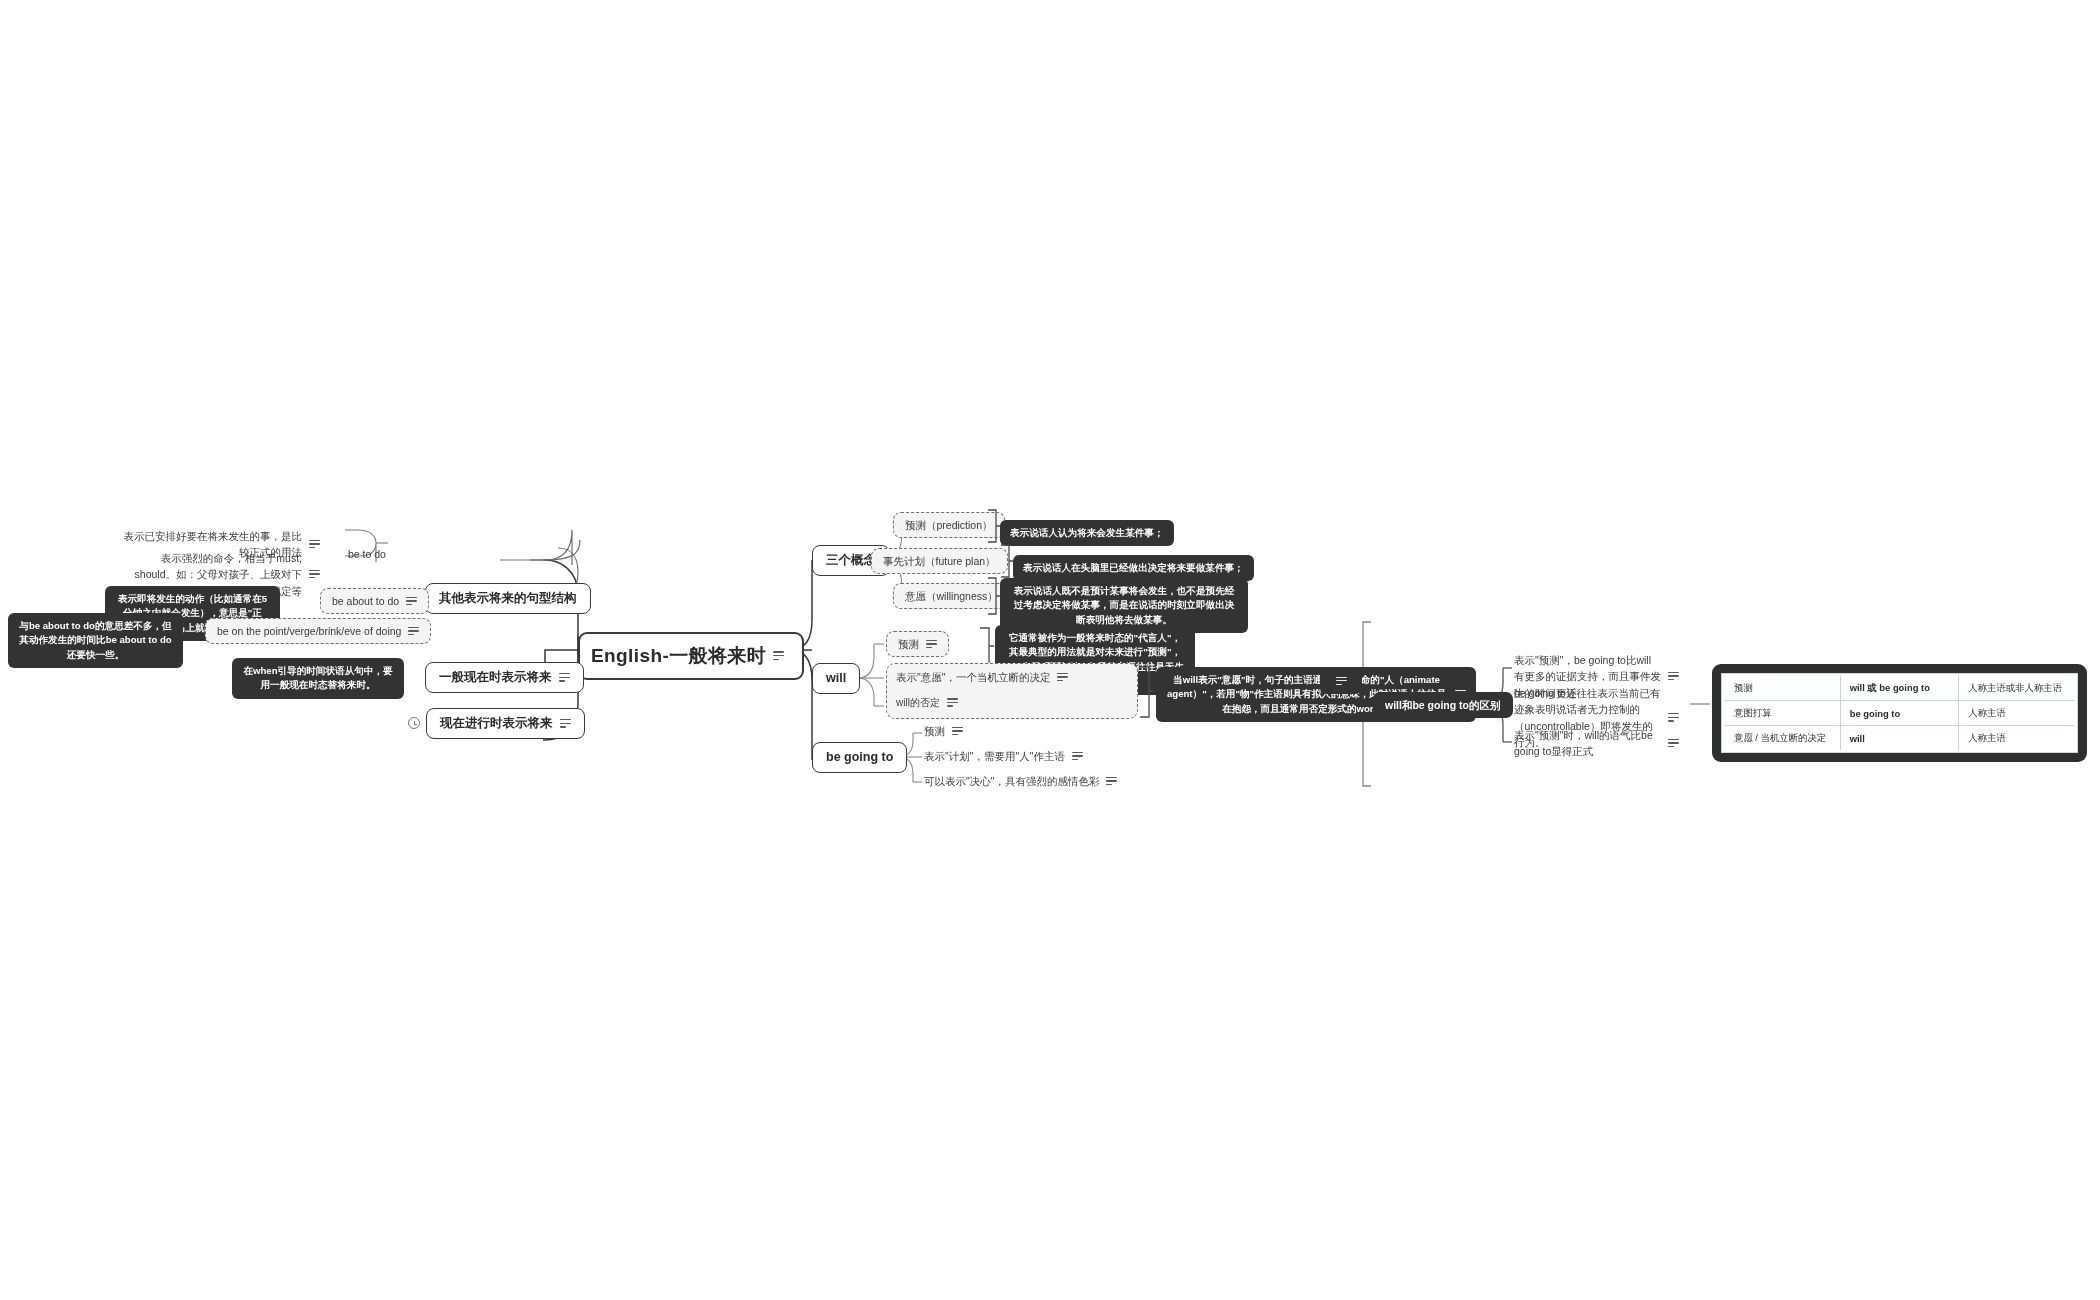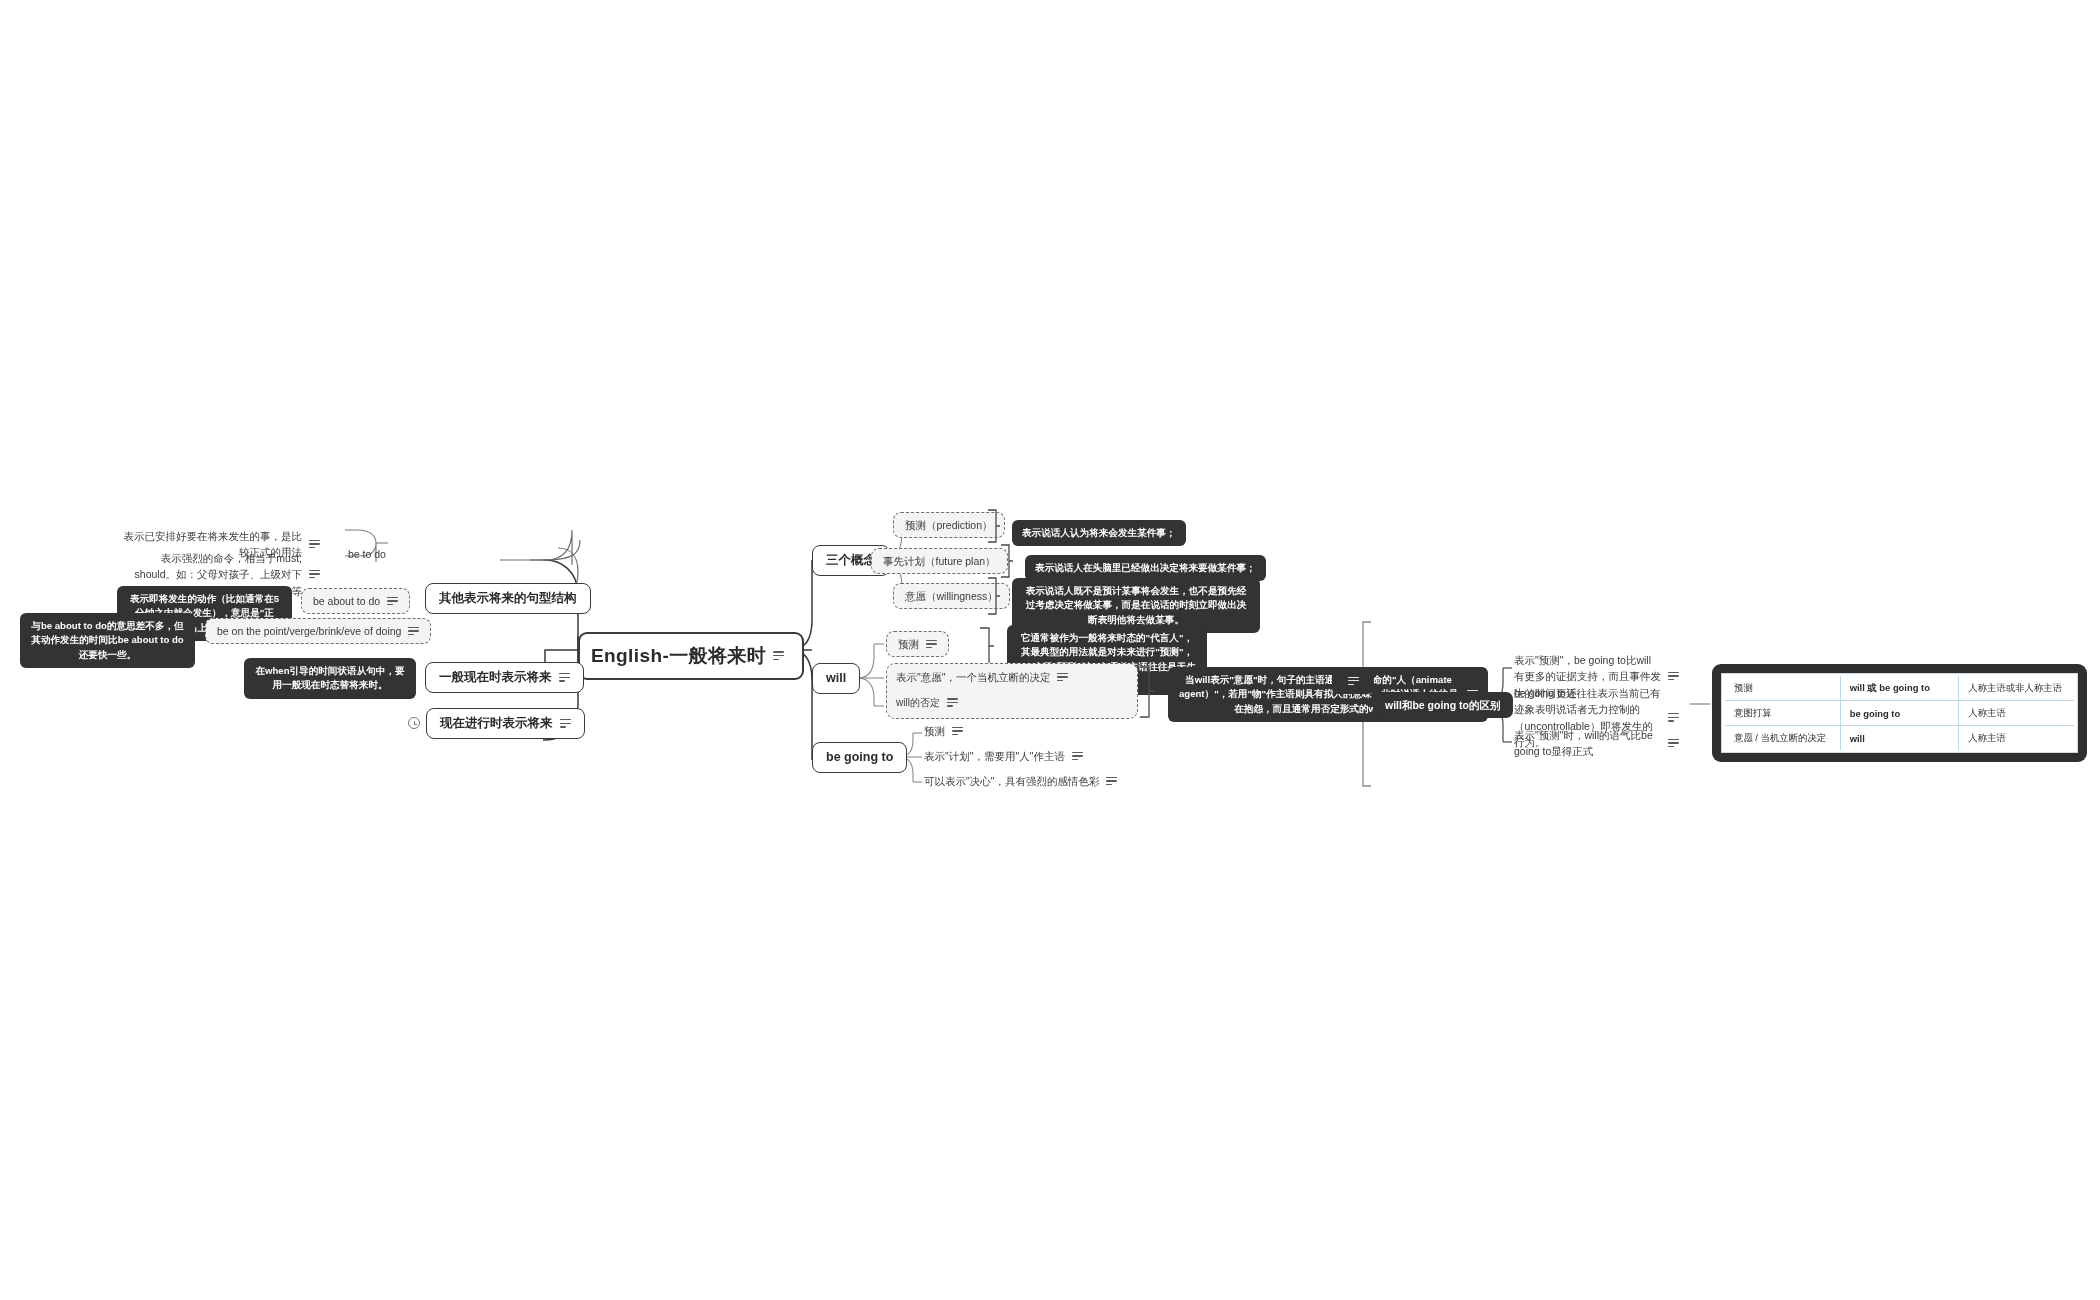--- a/index.html
+++ b/index.html
@@ -71,21 +71,20 @@
   .n-dark {
     background: #333333;
     color: #ffffff;
     border-radius: 6px;
     font-size: 9.6px;
     font-weight: bold;
     padding: 6px 10px;
     white-space: normal;
     text-align: center;
     line-height: 1.5;
-    margin-left: 12px;
   }
 
   .n-darkpill {
     background: #333333;
     color: #ffffff;
     border-radius: 7px;
     font-size: 10.5px;
     font-weight: bold;
     padding: 6px 12px;
     white-space: nowrap;
@@ -282,21 +281,21 @@
   </div>
   <div class="node n-plain" style="left:128px; top:550px; width:192px; text-align:right; justify-content:flex-end;">
     <span>表示强烈的命令，相当于must, should。如：父母对孩子、上级对下级或法律条文中的规定等</span>
     <span class="note-icon">
         <i></i>
         <i></i>
         <i></i>
       </span>
   </div>
 
-  <div class="node n-dash" style="left:301px; top:588px;">
+  <div class="node n-dash" style="left:320px; top:588px;">
     <span>be about to do</span>
     <span class="note-icon">
         <i></i>
         <i></i>
         <i></i>
       </span>
   </div>
   <div class="node n-dark" style="left:105px; top:586px; width:175px;">
     <span>表示即将发生的动作（比如通常在5分钟之内就会发生），意思是"正要，马上就要"。</span>
   </div>

